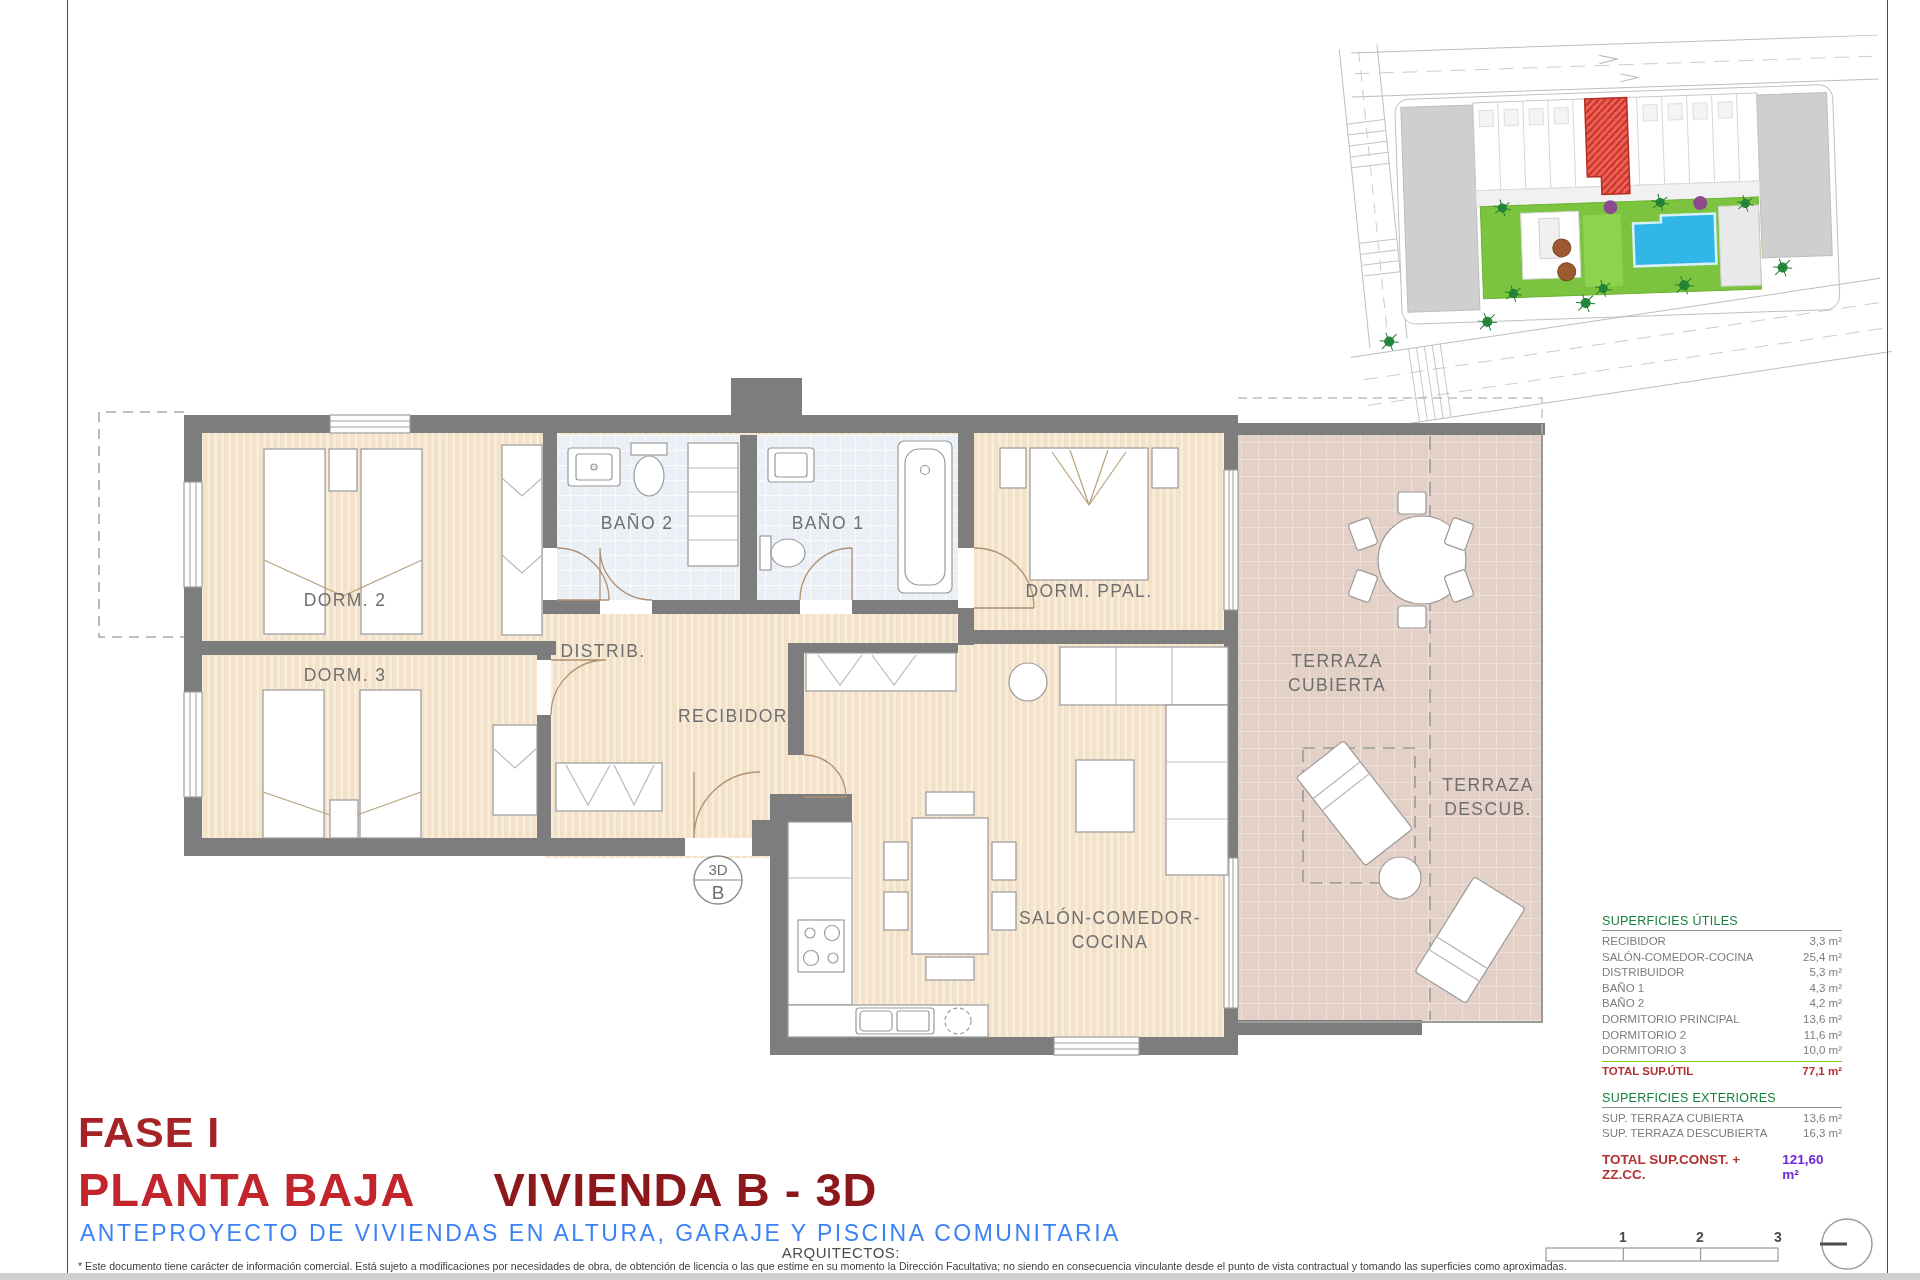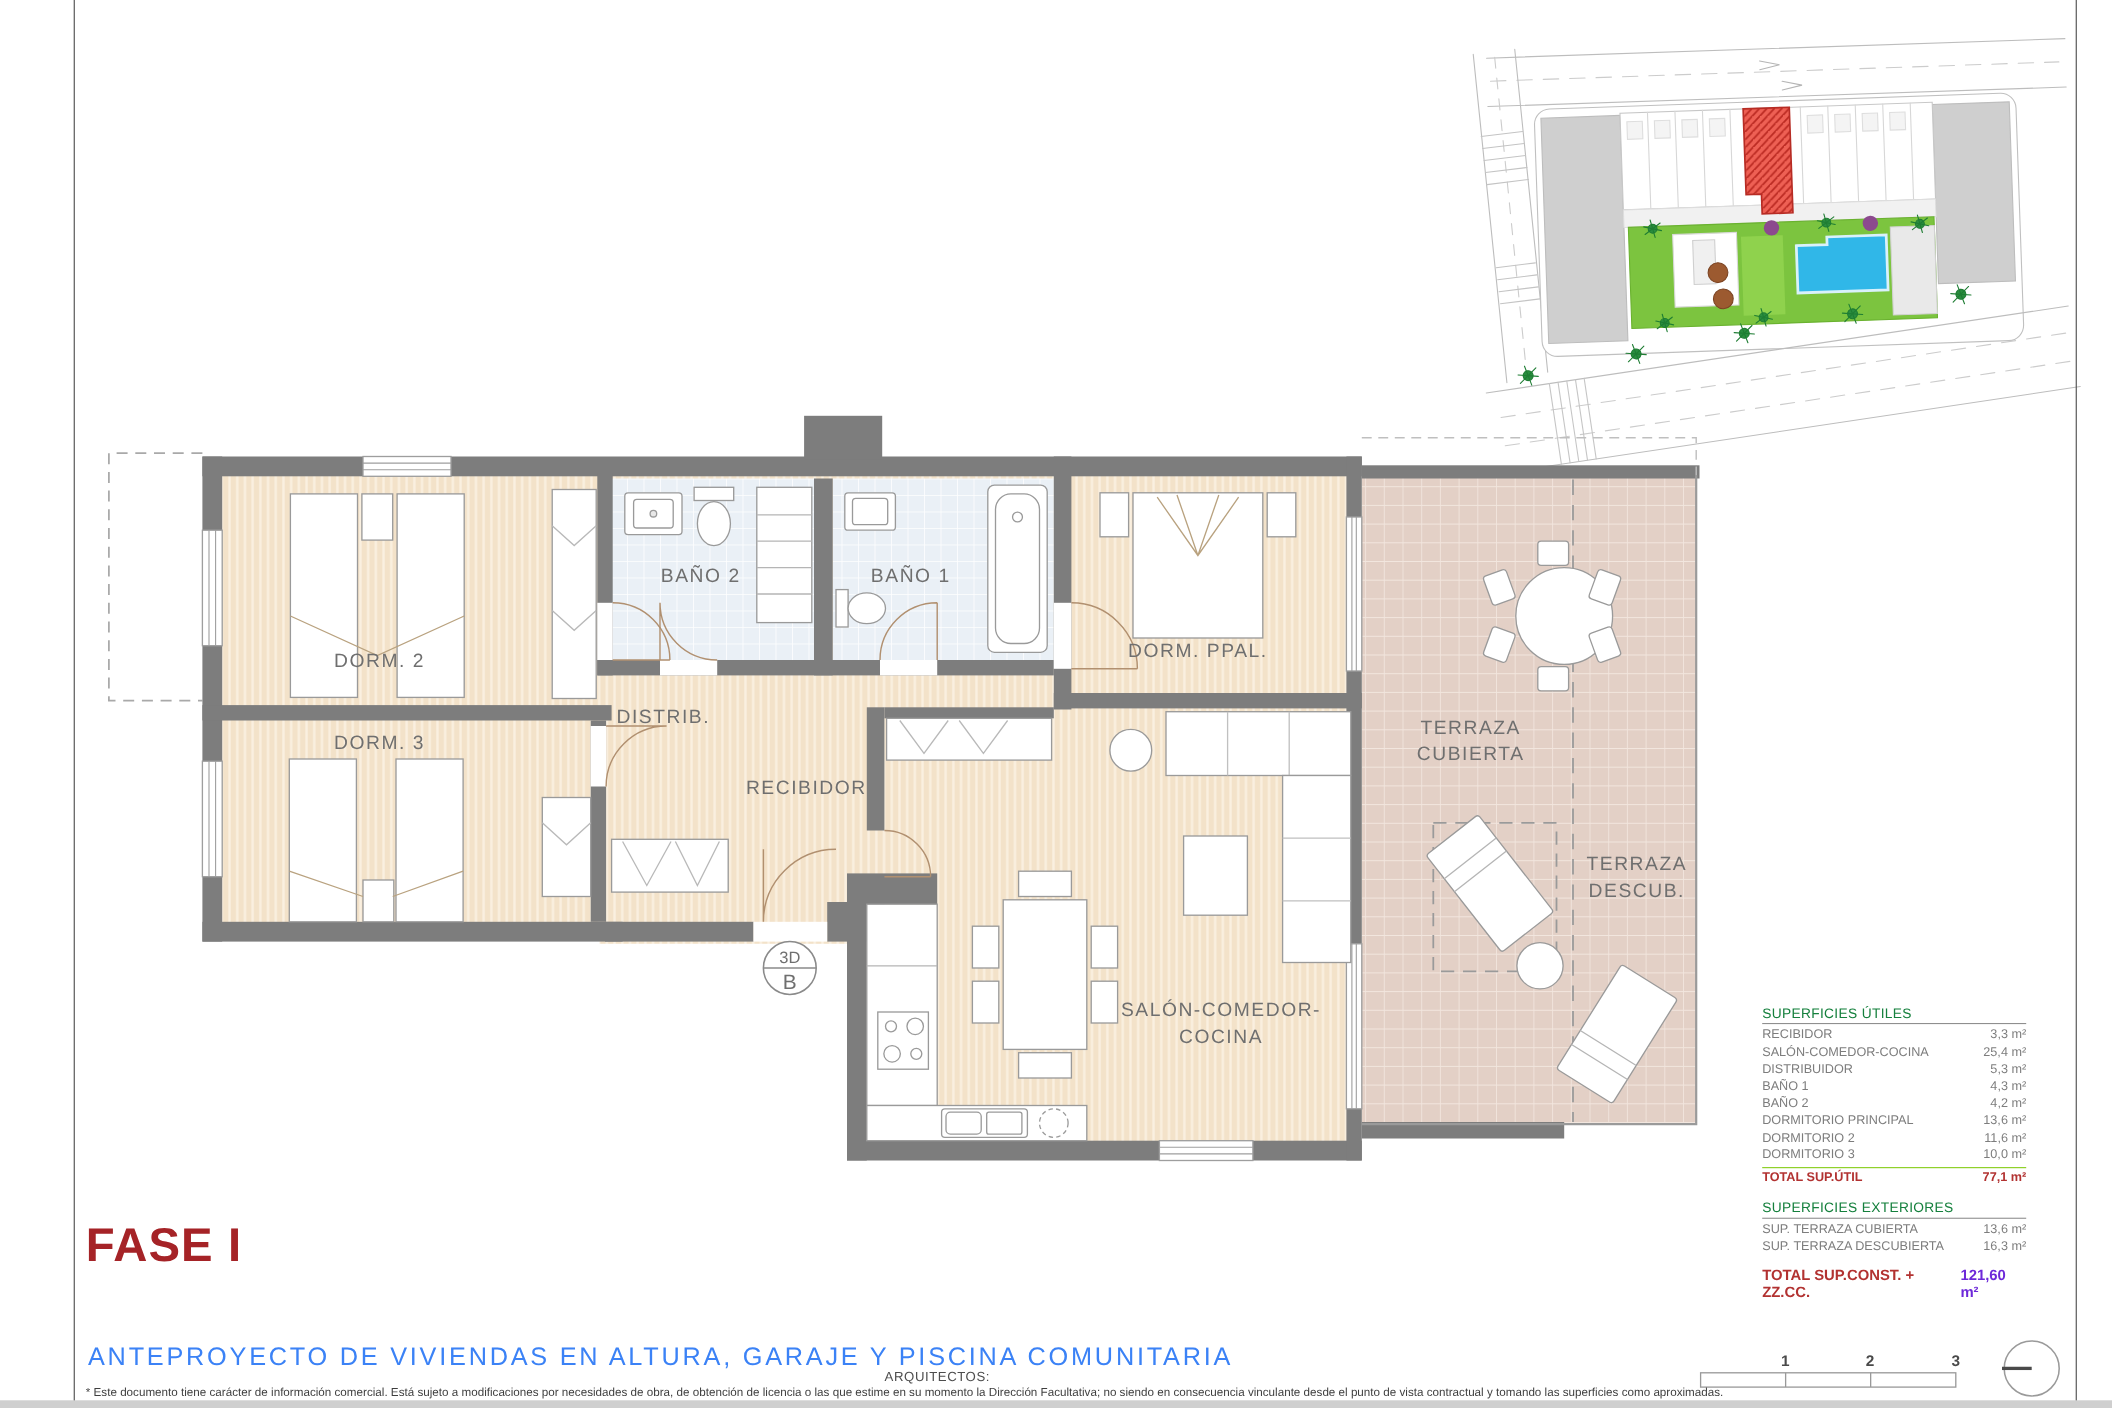--- a/index.html
+++ b/index.html
@@ -6,21 +6,21 @@
   #sheet{position:relative;width:1920px;height:1280px;background:#ffffff;overflow:hidden;
          font-family:"Liberation Sans",sans-serif;}
   .abs{position:absolute;}
   #drawing{position:absolute;left:0;top:0;}
   
   #fase{left:78px;top:1108px;font-size:43px;font-weight:bold;letter-spacing:1px;}
   #planta-row{left:78px;top:1162px;font-size:47px;font-weight:bold;white-space:nowrap;}
   #planta{letter-spacing:1px;}
   #unit{margin-left:78px;letter-spacing:1px;}
   #subtitle{left:80px;top:1220px;font-size:23px;letter-spacing:2.5px;white-space:nowrap;}
-  #architects{left:640px;top:1244px;width:260px;text-align:right;font-size:12px;letter-spacing:.5px;color:#4d4d4d;}
+  #architects{left:640px;top:1244px;width:260px;text-align:right;font-size:15px;letter-spacing:.5px;color:#4d4d4d;}
   #disclaimer{left:78px;top:1260px;width:1490px;font-size:10.6px;color:#3e3e3e;white-space:nowrap;}
   
   #areas{left:1602px;top:914px;width:240px;font-size:11.5px;color:#7d7d7d;}
   #areas .hdr{font-size:12.5px;color:#15803d;letter-spacing:.3px;border-bottom:1px solid #8f8f8f;
               padding-bottom:2px;margin-bottom:3px;}
   #areas .row{display:flex;justify-content:space-between;line-height:15.6px;}
   #areas .total{display:flex;justify-content:space-between;border-top:1px solid #84cc16;
                 margin-top:2px;padding-top:3px;font-weight:bold;}
   #areas .red{color:#b23231;}
   #areas .gap{height:14px;}
@@ -417,20 +417,23 @@
         <path d="M1820 1244 h27" stroke="#4a4a4a" stroke-width="3"></path>
       </g>
     </g>
   </svg>
 
   <div class="abs borderline" style="left:67px;"></div>
   <div class="abs borderline" style="left:1887px;"></div>
   <div class="abs" id="bottomstrip"></div>
 
   <div class="abs" id="fase" style="color:#a52327;">FASE I</div>
+  <div class="abs" id="planta-row">
+    <span id="planta" style="color:#c2262c;">PLANTA BAJA</span><span id="unit" style="color:#8c181c;">VIVIENDA B - 3D</span>
+  </div>
   <div class="abs" id="subtitle" style="color:#3b82f6;">ANTEPROYECTO DE VIVIENDAS EN ALTURA, GARAJE Y PISCINA COMUNITARIA</div>
   <div class="abs" id="architects">ARQUITECTOS:</div>
   <div class="abs" id="disclaimer">* Este documento tiene carácter de información comercial. Está sujeto a modificaciones por necesidades de obra, de obtención de licencia o las que estime en su momento la Dirección Facultativa; no siendo en consecuencia vinculante desde el punto de vista contractual y tomando las superficies como aproximadas.</div>
 
   <div class="abs" id="areas">
     <div class="hdr">SUPERFICIES ÚTILES</div>
     <div class="row">
       <span>RECIBIDOR</span>
         <span>3,3 m²</span>
       </div>

